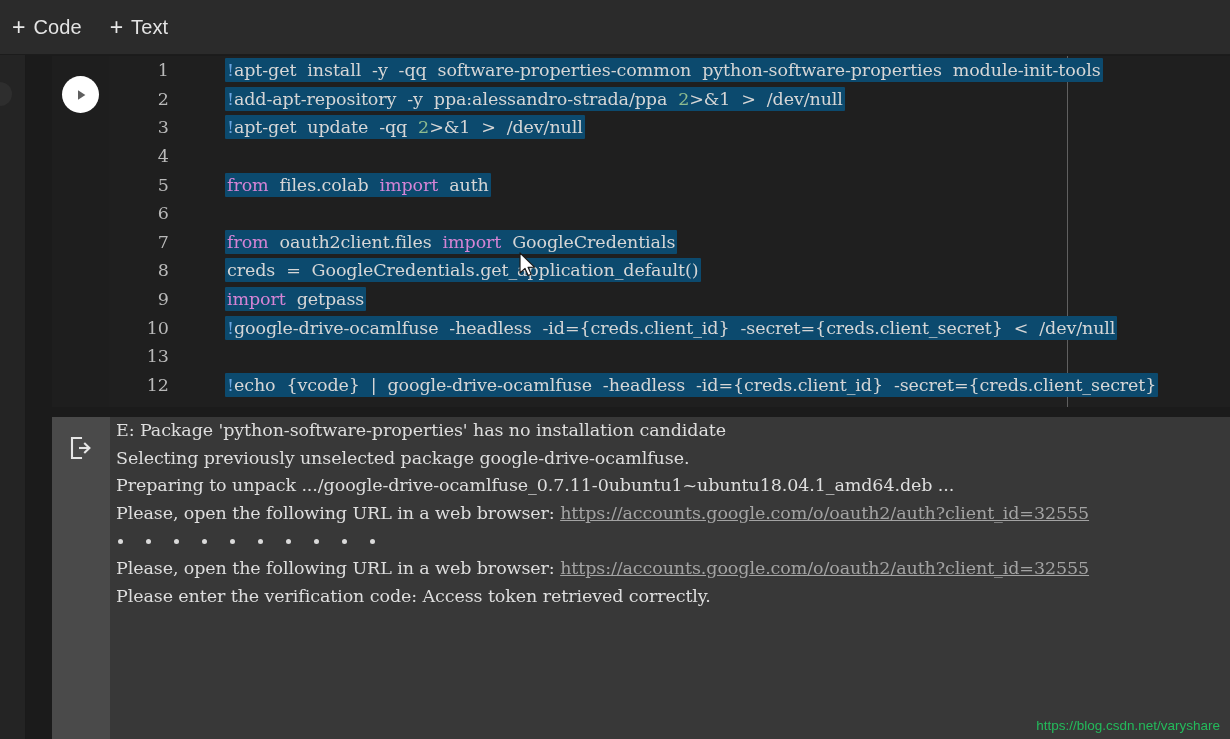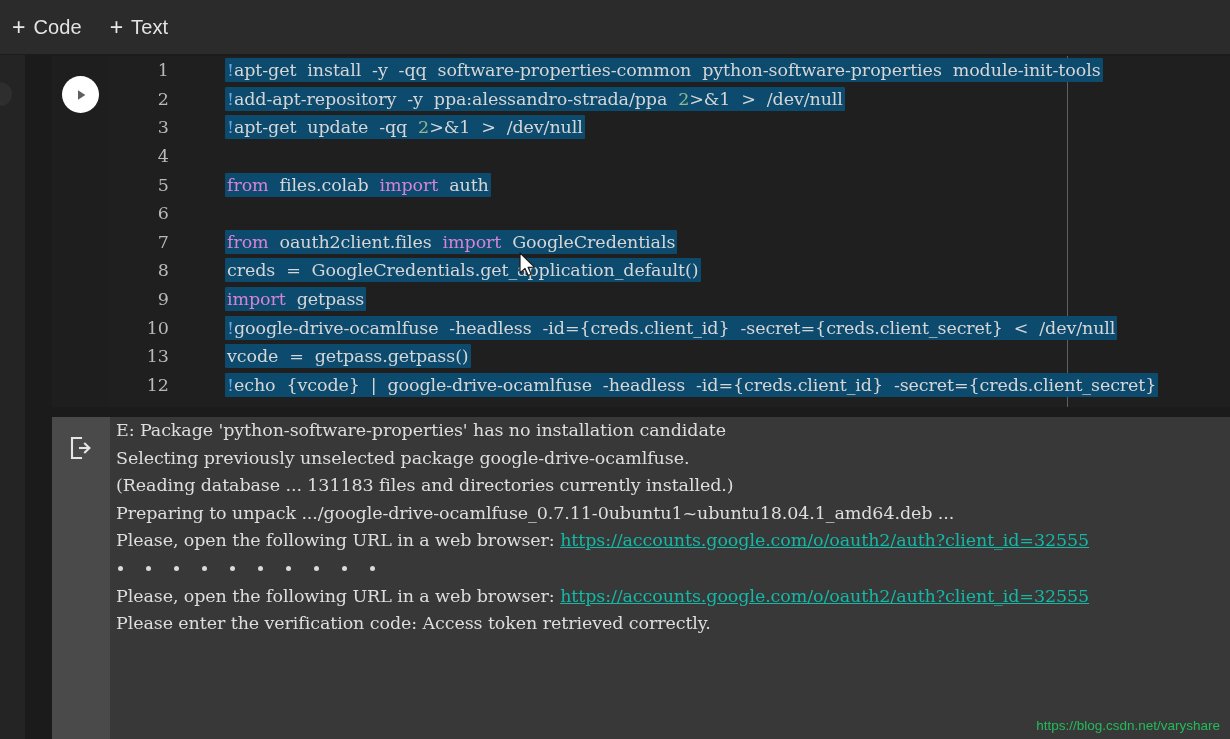--- a/index.html
+++ b/index.html
@@ -215,21 +215,21 @@
     line-height: 27.6px;
     font-family: "DejaVu Serif", "Liberation Serif", serif;
     font-size: 17.5px;
     color: #dedede;
     white-space: pre;
     padding-left: 6px;
     letter-spacing: -0.1px;
     overflow: hidden;
   }
   .out-link {
-    color: #14b8a6;
+    color: #a3a3a3;
     text-decoration: underline;
     cursor: pointer;
   }
   .dot-row {
     height: 27.6px;
     padding-left: 8px;
     display: flex;
     align-items: center;
     gap: 0;
   }
@@ -290,21 +290,21 @@
           <div class="code-line"><span class="ln">1</span><span class="code-txt"><span class="tok-bang">!</span><span>apt-get  install  -y  -qq  software-properties-common  python-software-properties  module-init-tools</span></span></div>
           <div class="code-line"><span class="ln">2</span><span class="code-txt"><span class="tok-bang">!</span><span>add-apt-repository  -y  ppa:alessandro-strada/ppa  </span><span class="tok-num">2</span><span>&gt;&amp;1  &gt;  /dev/null</span></span></div>
           <div class="code-line"><span class="ln">3</span><span class="code-txt"><span class="tok-bang">!</span><span>apt-get  update  -qq  </span><span class="tok-num">2</span><span>&gt;&amp;1  &gt;  /dev/null</span></span></div>
           <div class="code-line"><span class="ln">4</span></div>
           <div class="code-line"><span class="ln">5</span><span class="code-txt"><span class="tok-kw">from</span><span>  files.colab  </span><span class="tok-kw">import</span><span>  auth</span></span></div>
           <div class="code-line"><span class="ln">6</span></div>
           <div class="code-line"><span class="ln">7</span><span class="code-txt"><span class="tok-kw">from</span><span>  oauth2client.files  </span><span class="tok-kw">import</span><span>  GoogleCredentials</span></span></div>
           <div class="code-line"><span class="ln">8</span><span class="code-txt"><span>creds  =  GoogleCredentials.get_application_default()</span></span></div>
           <div class="code-line"><span class="ln">9</span><span class="code-txt"><span class="tok-kw">import</span><span>  getpass</span></span></div>
           <div class="code-line"><span class="ln">10</span><span class="code-txt"><span class="tok-bang">!</span><span>google-drive-ocamlfuse  -headless  -id={creds.client_id}  -secret={creds.client_secret}  &lt;  /dev/null</span></span></div>
-          <div class="code-line"><span class="ln">13</span><span class="code-txt"><span>vcode  =  getpass.getpass()</span></span></div>
+          <div class="code-line"><span class="ln">13</span></div>
           <div class="code-line"><span class="ln">12</span><span class="code-txt"><span class="tok-bang">!</span><span>echo  {vcode}  |  google-drive-ocamlfuse  -headless  -id={creds.client_id}  -secret={creds.client_secret}</span></span></div>
         </div>
     </div>
 
     <svg id="mouse-cursor" width="20" height="28" viewBox="0 0 20 28">
       <path d="M2 1 L2 21 L7 16.4 L10.2 23.5 L13.2 22.2 L10.1 15.3 L16.5 15.1 Z" fill="#ffffff" stroke="#1b1b1b" stroke-width="1.2" stroke-linejoin="round"></path>
     </svg>
   </div>
 
   <div id="output-cell">
@@ -313,21 +313,20 @@
         <svg width="26" height="26" viewBox="0 0 26 26">
           <path d="M13 3 L4 3 L4 23 L13 23" fill="none" stroke="#e6e6e6" stroke-width="2.1" stroke-linecap="square"></path>
           <path d="M11 13 L21 13" fill="none" stroke="#e6e6e6" stroke-width="2.1"></path>
           <path d="M17 8.8 L21.4 13 L17 17.2" fill="none" stroke="#e6e6e6" stroke-width="2.1" stroke-linecap="square" stroke-linejoin="miter"></path>
         </svg>
       </div>
     </div>
     <div id="out-body">
         <div class="out-line">E: Package 'python-software-properties' has no installation candidate</div>
         <div class="out-line">Selecting previously unselected package google-drive-ocamlfuse.</div>
-        <div class="out-line">(Reading database ... 131183 files and directories currently installed.)</div>
         <div class="out-line">Preparing to unpack .../google-drive-ocamlfuse_0.7.11-0ubuntu1~ubuntu18.04.1_amd64.deb ...</div>
         <div class="out-line"><span>Please, open the following URL in a web browser: </span><span class="out-link">https://accounts.google.com/o/oauth2/auth?client_id=32555</span></div>
         <div class="dot-row">
           <span class="dot"></span>
           <span class="dot"></span>
           <span class="dot"></span>
           <span class="dot"></span>
           <span class="dot"></span>
           <span class="dot"></span>
           <span class="dot"></span>

